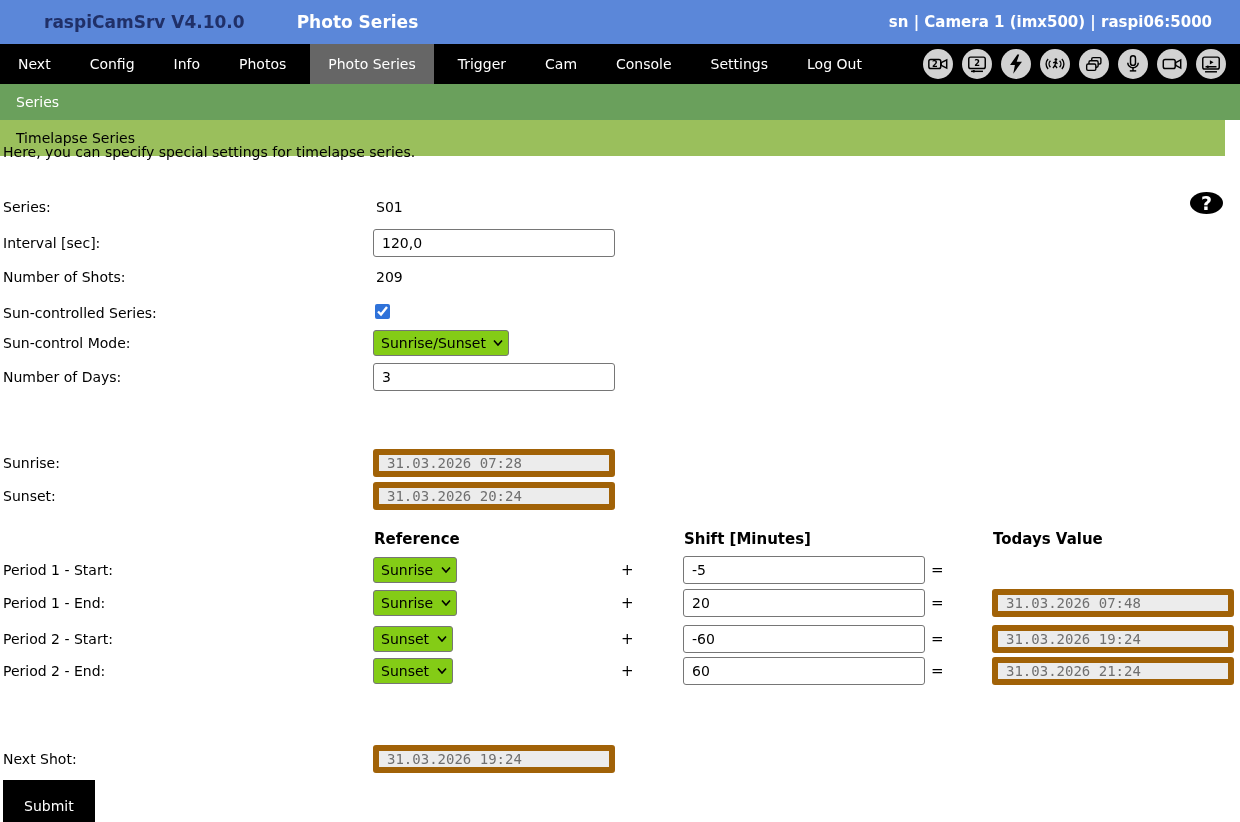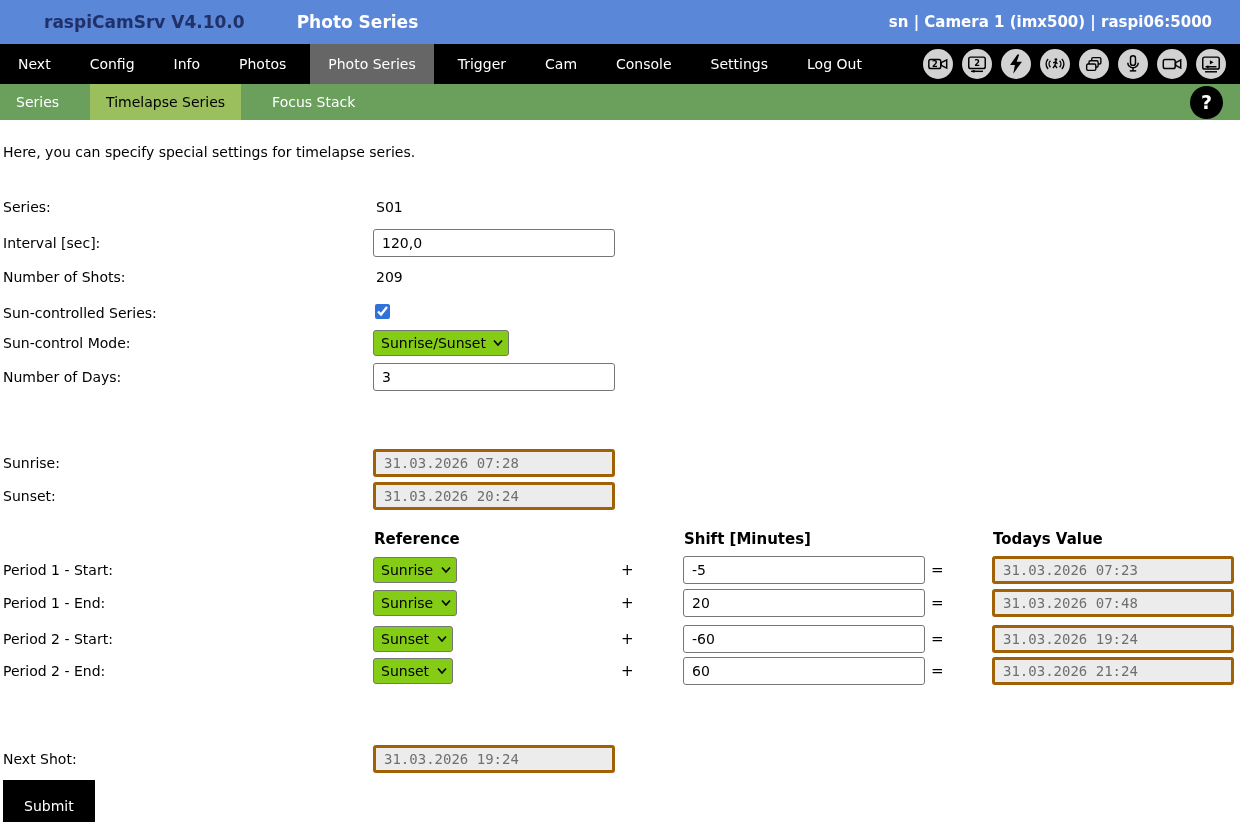--- a/index.html
+++ b/index.html
@@ -15,42 +15,42 @@
   
   .mainnav { height: 40px; background: #000; display: flex; align-items: stretch; }
   .mainnav a { color: #fff; text-decoration: none; line-height: 40px; padding: 0 15px; margin-right: 9px; font-size: 14px; cursor: pointer; }
   .mainnav a:first-child { margin-left: 3px; }
   .mainnav a.active { background: #666666; padding: 0 18px; }
   .iconrow { margin-left: auto; display: flex; align-items: center; gap: 9px; padding-right: 14px; }
   .navicon { width: 30px; height: 30px; border-radius: 50%; background: #d2d2d2; display: flex; align-items: center; justify-content: center; cursor: pointer; flex: none; }
   .navicon svg { display: block; }
 
   
-  .subnav { height: 36px; background: #6aa05c; display: flex; align-items: stretch; }
+  .subnav { height: 36px; background: #6aa05c; display: flex; align-items: stretch; flex-direction: column; }
   .subnav a { color: #fff; text-decoration: none; line-height: 36px; padding: 0 16px; margin-right: 15px; font-size: 14px; cursor: pointer; }
   .subnav a.active { background: #9abf5c; color: #000; }
   .helpbtn { margin-left: auto; align-self: center; width: 33px; height: 33px; border-radius: 50%; background: #000; color: #fff; font-weight: bold; font-size: 19px; display: flex; align-items: center; justify-content: center; margin-right: 17px; cursor: pointer; }
 
   
   main { padding-left: 3px; }
   .intro { margin: 24px 14px 36px 0; font-size: 14px; }
 
   .frow { display: grid; grid-template-columns: 370px 242px 68px 242px 67px 245px; align-items: center; }
   .frow .lbl { padding-left: 0; }
   .frow .val { padding-left: 3px; }
   .op { padding-left: 6px; font-size: 15px; }
   .colhead { font-weight: bold; font-size: 15px; padding-left: 1px; }
 
   .h22 { min-height: 22px; } .h30 { min-height: 30px; }
   .mb2{margin-bottom:2px}.mb3{margin-bottom:3px}.mb4{margin-bottom:4px}.mb5{margin-bottom:5px}
   .mb6{margin-bottom:6px}.mb8{margin-bottom:8px}.mb10{margin-bottom:10px}.mb14{margin-bottom:14px}
   .mb17{margin-bottom:17px}.mb56{margin-bottom:56px}.mb58{margin-bottom:58px}
 
   input[type="text"] { width: 242px; height: 28px; border: 1px solid #767676; border-radius: 3px; padding: 2px 8px; font-family: "DejaVu Sans", sans-serif; font-size: 14px; color: #000; background: #fff; }
-  input[type="text"].ro { background: #ececec; border: 3px solid #a16207; color: #6f6f6f; font-family: "DejaVu Sans Mono", monospace; font-size: 14px; }
+  input[type="text"].ro { background: #ececec; border: 6px solid #a16207; color: #6f6f6f; font-family: "DejaVu Sans Mono", monospace; font-size: 14px; }
   input[type="checkbox"] { width: 15px; height: 15px; accent-color: #2f72d9; margin-left: 2px; cursor: pointer; }
 
   .selwrap { position: relative; display: inline-block; }
   select { appearance: none; -webkit-appearance: none; border: 1px solid #767676; border-radius: 3px; background: #84cc16; font-family: "DejaVu Sans", sans-serif; font-size: 14px; padding: 3px 22px 3px 7px; height: 26px; cursor: pointer; }
   .chev { position: absolute; right: 6px; top: 50%; transform: translateY(-50%); pointer-events: none; display: flex; }
 
   .submitbtn { margin-top: 0; background: #000; color: #fff; border: none; padding: 18px 21px; font-family: "DejaVu Sans", sans-serif; font-size: 14px; cursor: pointer; }
 </style>
 </head>
 <body>
@@ -213,21 +213,20 @@
         <span class="chev">
             <svg width="10" height="7" viewBox="0 0 10 7">
               <path d="M1 1 L5 5.5 L9 1" fill="none" stroke="#000" stroke-width="1.6"></path>
             </svg>
           </span>
       </span>
     </span>
     <span class="op">+</span>
     <span><input type="text" value="-5" style=""></span>
     <span class="op">=</span>
-    <span><input type="text" class="ro" disabled="" value="31.03.2026 07:23" style=""></span>
   </div>
 
   <div class="frow h30 mb6">
     <span class="lbl">Period 1 - End:</span>
     <span>
       <span class="selwrap">
         <select><option>Sunrise</option></select>
         <span class="chev">
             <svg width="10" height="7" viewBox="0 0 10 7">
               <path d="M1 1 L5 5.5 L9 1" fill="none" stroke="#000" stroke-width="1.6"></path>

